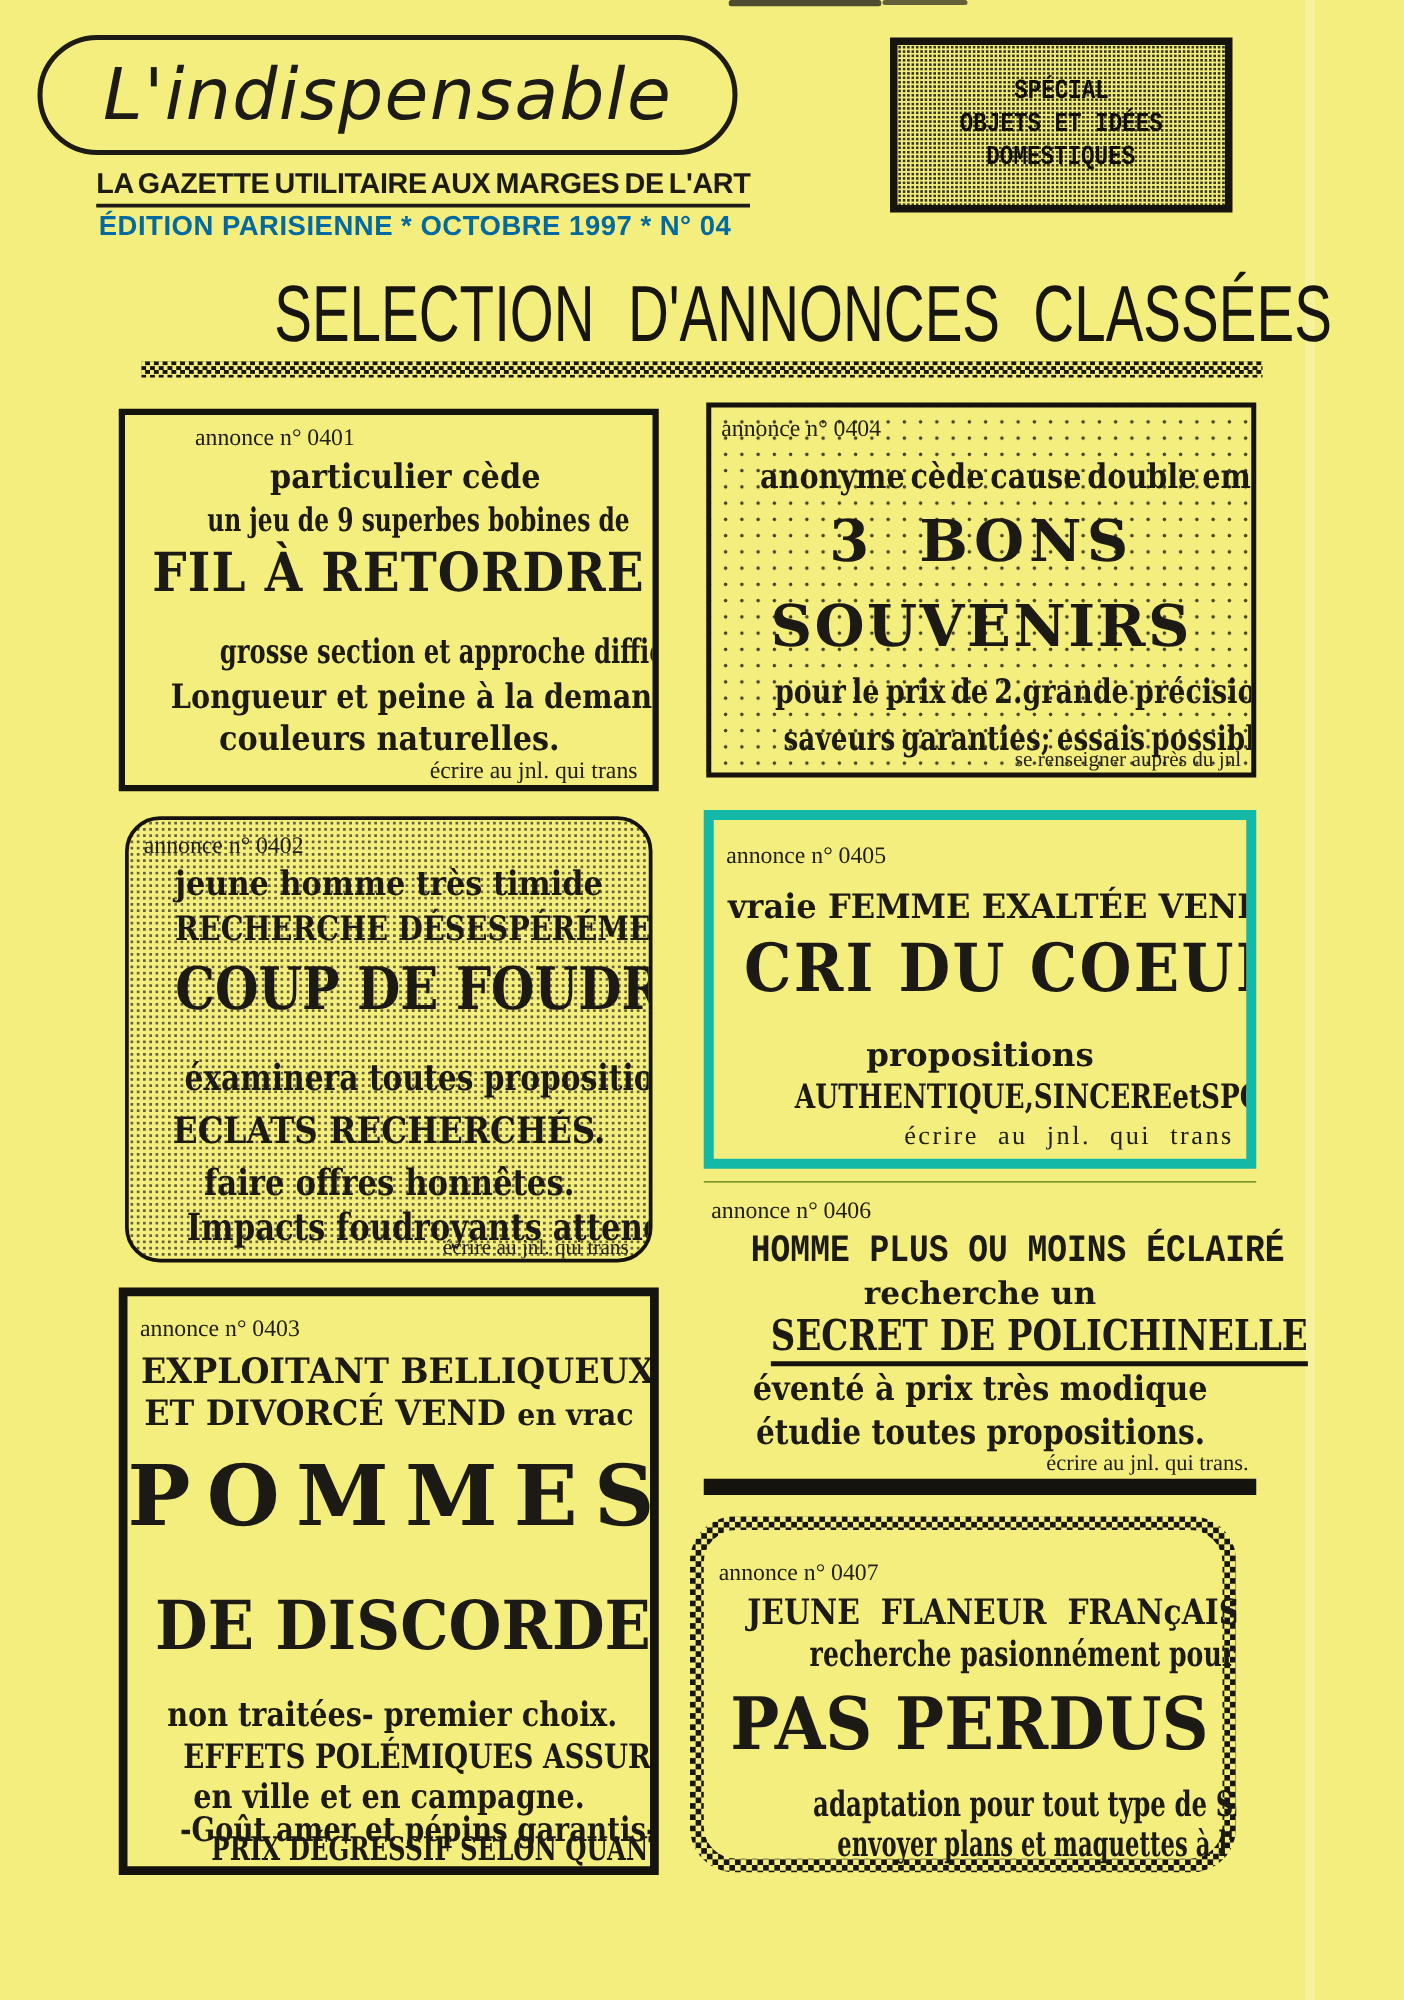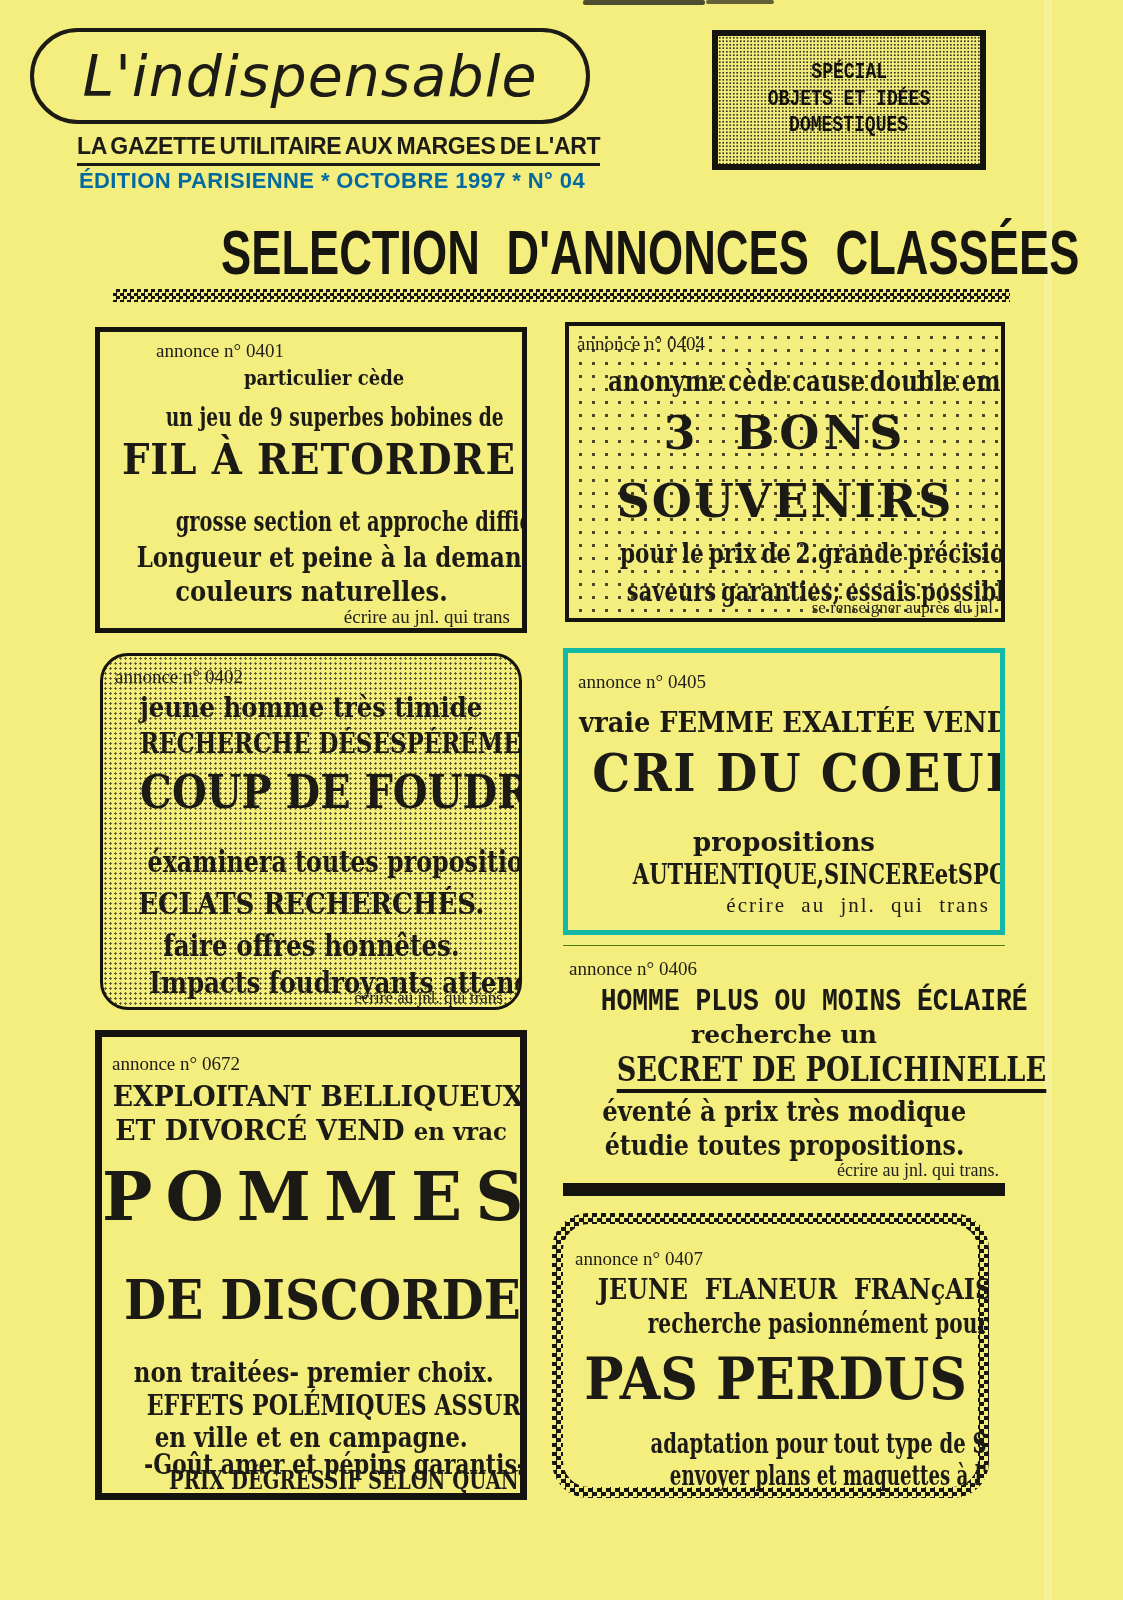--- a/index.html
+++ b/index.html
@@ -43,21 +43,21 @@
     background-image:radial-gradient(circle, rgba(25,25,18,.85) 1px, transparent 1.2px);
     background-size:3.5px 3.5px;
     display:flex; flex-direction:column; align-items:center; justify-content:center;
     font-family:Liberation Mono, monospace; font-weight:bold;
     font-size:22px; line-height:1.22; color:#11100b; text-align:center;
   }
   .badge span { display:inline-block; transform:scaleX(.82); white-space:nowrap; }
 
   .section-title {
     left:100px; top:218px; width:915px; text-align:left;
-    font-family:"Liberation Sans", sans-serif; font-weight:bold;
+    font-family:"Liberation Sans", sans-serif; font-weight:normal;
     font-size:58px; color:#16150f;
   }
   .section-title .cond { display:inline-block; transform:scale(.78,1.1); word-spacing:18px; white-space:nowrap; }
   .checker {
     background:repeating-conic-gradient(#17160f 0% 25%, transparent 0% 50%);
     background-size:7px 7px;
   }
   .title-bar { left:113px; top:289px; width:897px; height:13px; }
 
   
@@ -67,21 +67,21 @@
   .sx65{transform:scaleX(.65)} .sx70{transform:scaleX(.70)} .sx72{transform:scaleX(.72)}
   .sx75{transform:scaleX(.75)} .sx78{transform:scaleX(.78)} .sx80{transform:scaleX(.80)}
   .sx82{transform:scaleX(.82)} .sx85{transform:scaleX(.85)}
   .sx90{transform:scaleX(.90)} .sx95{transform:scaleX(.95)}
   .ad-id { position:absolute; font-family:"Liberation Serif", serif; font-weight:normal; font-size:19px; color:#22201a; }
   .ad-foot { position:absolute; right:12px; font-family:"Liberation Serif", serif; font-weight:normal; font-size:19px; color:#22201a; }
 
   
   .ad0401 { left:95px; top:327px; width:432px; height:306px; border:5px solid #15130d; }
   .a1id { left:12px; top:8px;margin-left:44px; }
-  .a1l1 { top:36px;  font-size:20px;padding-left:27px; }
+  .a1l1 { top:36px;  font-size:27px;padding-left:27px; }
   .a1l2 { top:72px;  font-size:26px; }
   .a1l3 { top:106px; font-size:43px; letter-spacing:1px; }
   .a1l4 { top:176px; font-size:27px; }
   .a1l5 { top:212px; font-size:27px; }
   .a1l6 { top:246px; font-size:27px; }
   .a1ft { top:274px; }
 
   
   .ad0402 {
     left:100px; top:653px; width:422px; height:357px;
@@ -122,21 +122,21 @@
   }
   .a4id { left:8px; top:7px; }
   .a4l1 { top:42px;  font-size:27px; word-spacing:-4px; }
   .a4l2 { top:84px;  font-size:46px; letter-spacing:4px; word-spacing:16px; }
   .a4l3 { top:152px; font-size:46px; letter-spacing:2px; }
   .a4l4 { top:214px; font-size:27px; word-spacing:-3px; }
   .a4l5 { top:252px; font-size:27px; word-spacing:-3px; }
   .a4ft { top:272px; right:8px; font-size:17px; }
 
   
-  .ad0405 { left:563px; top:648px; width:442px; height:287px; border:5px solid #14b8a6; }
+  .ad0405 { left:563px; top:648px; width:442px; height:287px; border:8px solid #14b8a6; }
   .a5id { left:10px; top:18px; }
   .a5l1 { top:56px;  font-size:27px; }
   .a5h  { top:92px;  font-size:53px; letter-spacing:2px; }
   .a5b1 { top:176px; font-size:26px; }
   .a5b2 { top:208px; font-size:27px; }
   .a5ft { top:240px; right:10px; font-size:21px; letter-spacing:2px; word-spacing:8px; }
 
   
   .ad0406 { left:563px; top:945px; width:442px; height:238px; border-top:1px solid #4d7c0f; overflow:visible; }
   .a6id { left:6px; top:12px; }
@@ -237,21 +237,21 @@
     <div class="ln a6l1"><span class="fit sx85">HOMME PLUS OU MOINS ÉCLAIRÉ</span></div>
     <div class="ln a6l2"><span class="fit">recherche un</span></div>
     <div class="ln a6h"><span class="fit sx80">SECRET DE POLICHINELLE</span></div>
     <div class="ln a6b1"><span class="fit sx90">éventé à prix très modique</span></div>
     <div class="ln a6b2"><span class="fit sx85">étudie toutes propositions.</span></div>
     <div class="ad-foot a6ft">écrire au jnl. qui trans.</div>
   </section>
   <div class="abs thick-bar"></div>
 
   <section class="ad ad0403">
-    <div class="ad-id a3id">annonce n° 0672</div>
+    <div class="ad-id a3id">annonce n° 0403</div>
     <div class="ln a3l1"><span class="fit sx95">EXPLOITANT BELLIQUEUX</span></div>
     <div class="ln a3l2">
       <span class="fit sx95"><span>ET DIVORCÉ VEND</span> <span class="vrac">en vrac</span></span>
     </div>
     <div class="ln a3h1"><span class="fit">POMMES</span></div>
     <div class="ln a3h2"><span class="fit sx90">DE DISCORDE</span></div>
     <div class="ln a3b1"><span class="fit sx85">non traitées- premier choix.</span></div>
     <div class="ln a3b2"><span class="fit sx82">EFFETS POLÉMIQUES ASSURÉS</span></div>
     <div class="ln a3b3"><span class="fit sx85">en ville et en campagne.</span></div>
     <div class="ln a3b4"><span class="fit sx82">-Goût amer et pépins garantis-</span></div>

